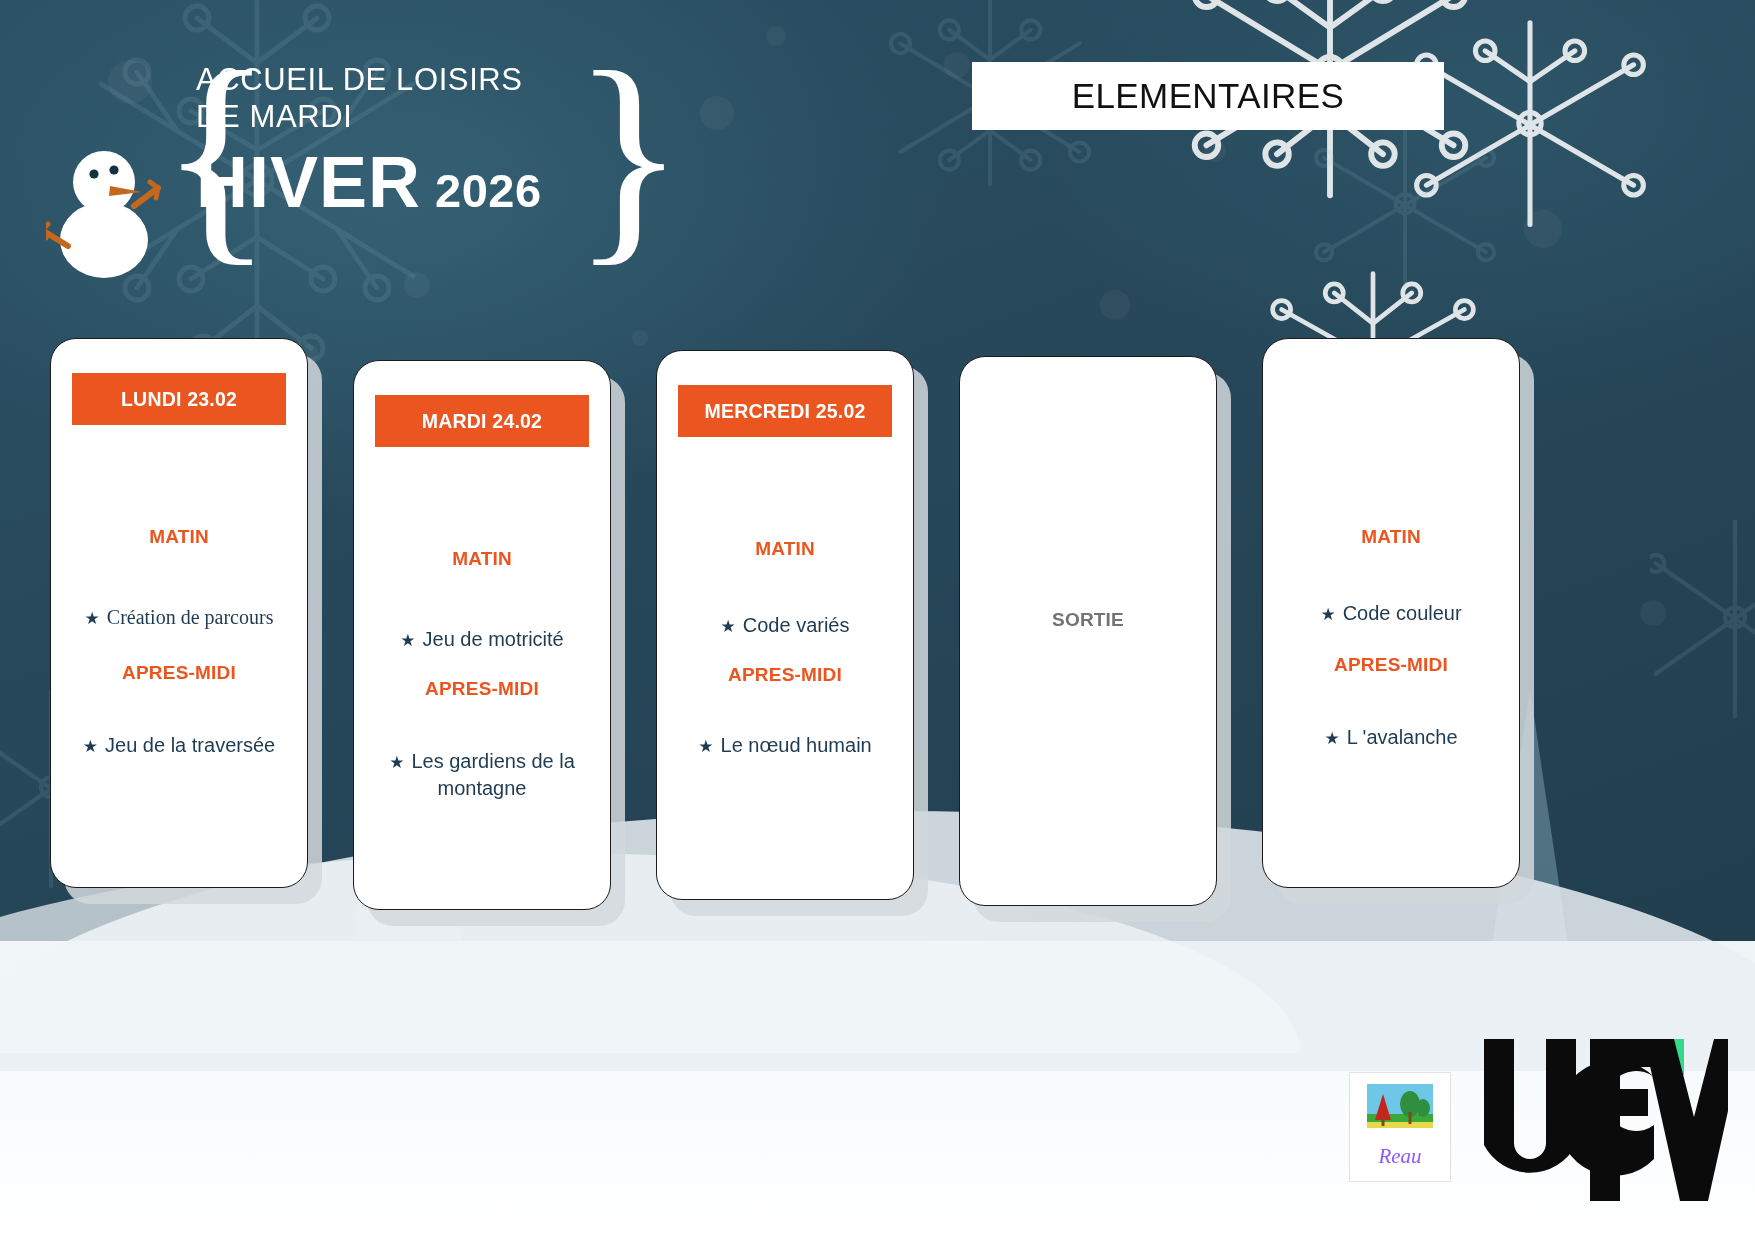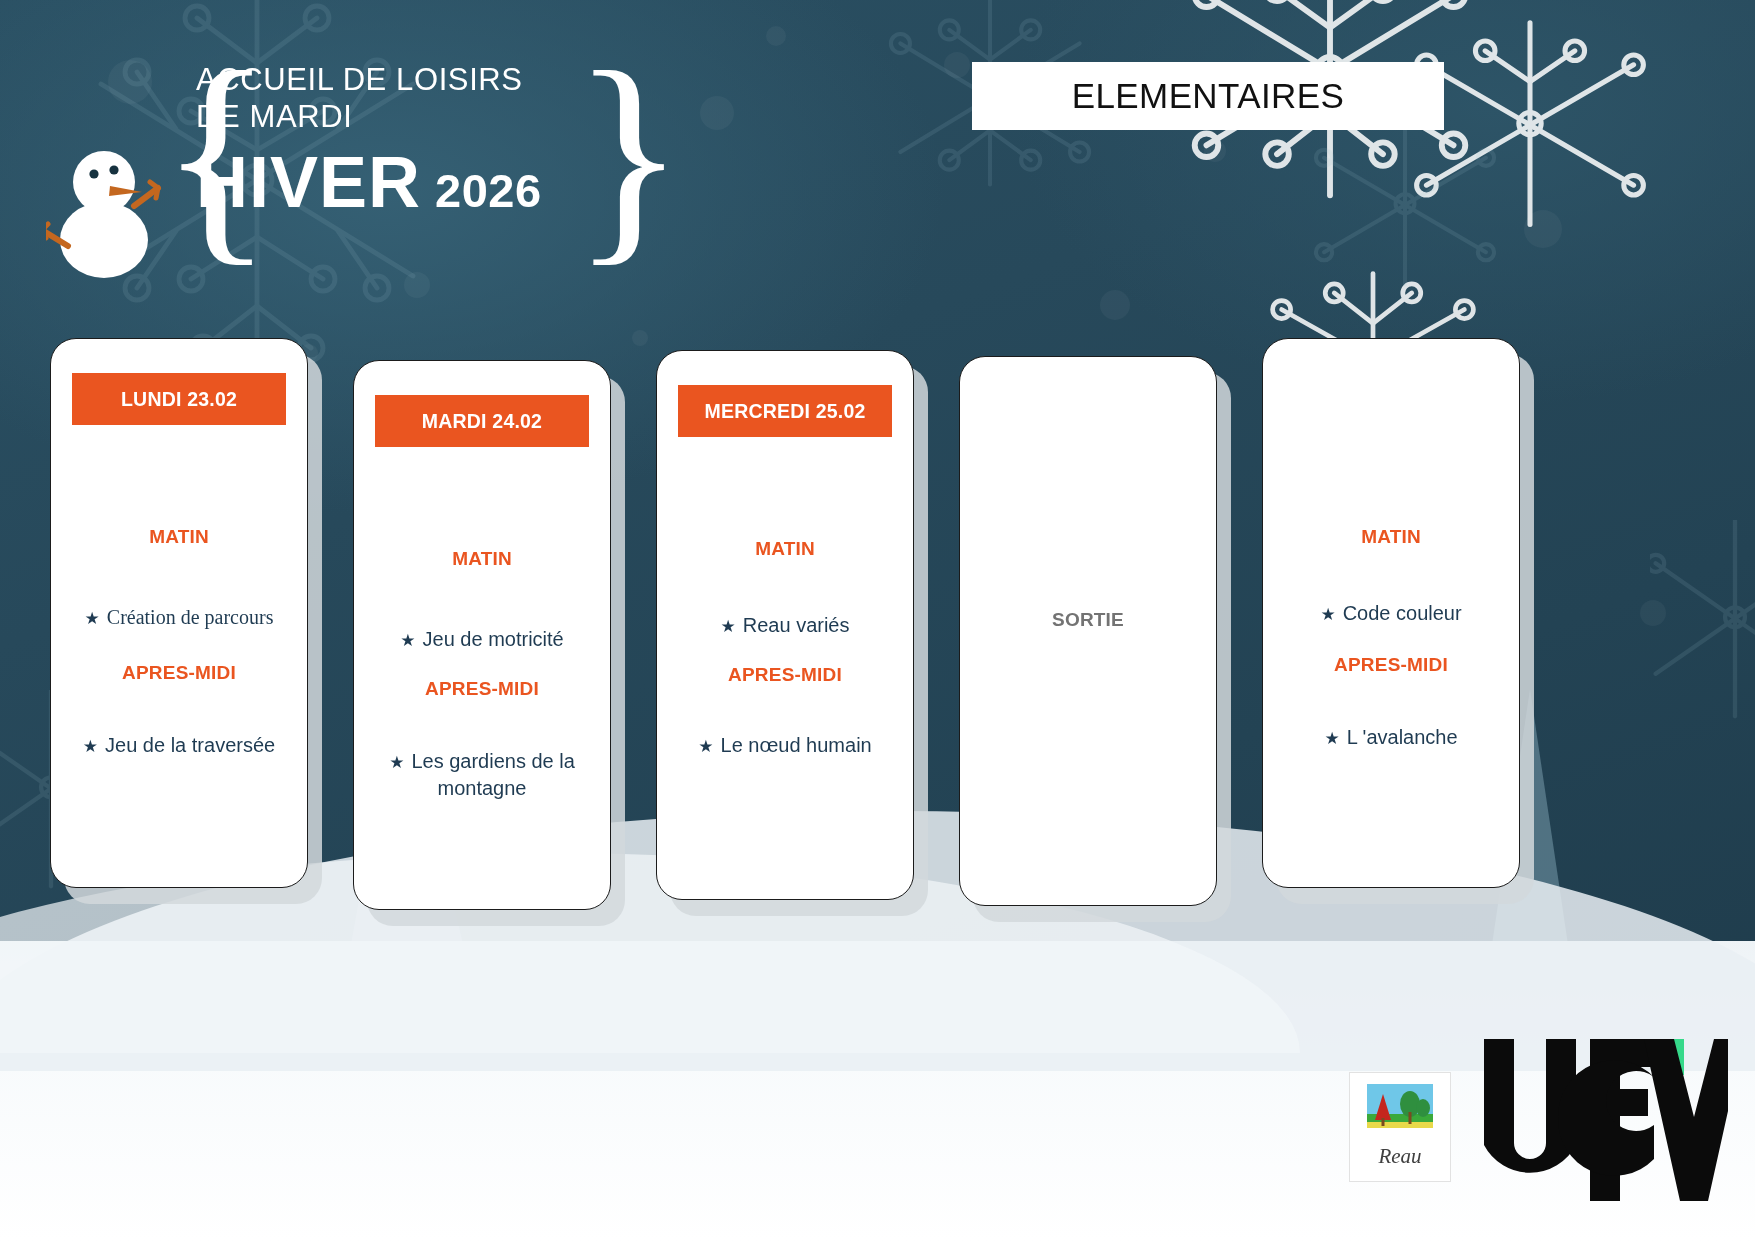--- a/index.html
+++ b/index.html
@@ -88,21 +88,21 @@
 
   
   .reau-logo{
     position:absolute;left:1349px;top:1072px;width:100px;height:108px;
     background:#ffffff;border:1px solid #e2e2e2;
     display:flex;flex-direction:column;align-items:center;justify-content:flex-start;
   }
   .reau-art{width:74px;height:62px;margin-top:7px;}
   .reau-word{
     font-family:"Liberation Serif",serif;font-style:italic;
-    font-size:21px;color:#404040;margin-top:2px;
+    font-size:21px;color:#8b5cf6;margin-top:2px;
   }
   .ufcv{
     position:absolute;left:1478px;top:1033px;width:250px;height:175px;
   }
 </style>
 </head>
 <body>
 
 <div class="poster">
 
@@ -331,21 +331,21 @@
         <div class="act" style="margin-top:48px;padding:0 14px;"><span class="star">★</span><span>Les gardiens de la montagne</span></div>
       </div>
     </div>
 
     <div class="card" style="left:656px;top:12px;">
       <div class="card-head">
         <span>MERCREDI 25.02</span>
       </div>
       <div class="card-body">
         <div class="slot-label" style="margin-top:95px;">MATIN</div>
-        <div class="act" style="margin-top:52px;"><span class="star">★</span><span>Reau variés</span></div>
+        <div class="act" style="margin-top:52px;"><span class="star">★</span><span>Code variés</span></div>
         <div class="slot-label" style="margin-top:26px;">APRES-MIDI</div>
         <div class="act" style="margin-top:46px;"><span class="star">★</span><span>Le nœud humain</span></div>
       </div>
     </div>
 
     <div class="card" style="left:959px;top:18px;">
       <div class="card-body">
         <div class="sortie" style="margin-top:160px;">SORTIE</div>
       </div>
     </div>

